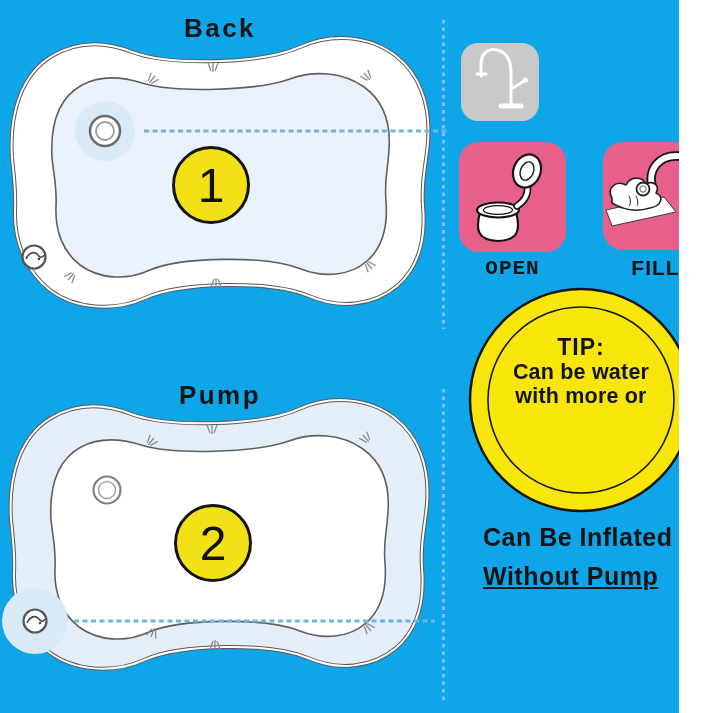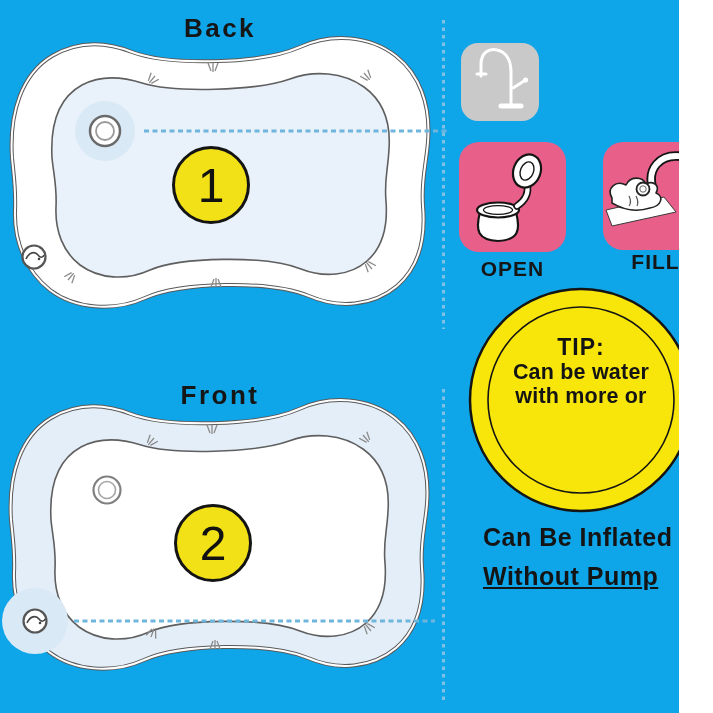--- a/index.html
+++ b/index.html
@@ -161,33 +161,33 @@
     </g>
 
     <g>
       <circle cx="581" cy="400" r="111" fill="#f8e60a" stroke="#141414" stroke-width="2.5"></circle>
       <circle cx="581" cy="400" r="93" fill="none" stroke="#141414" stroke-width="1.6"></circle>
     </g>
   </svg>
 
   <div class="label view-title" style="left:150px;top:13px;width:140px;">Back</div>
 
-  <div class="label view-title" style="left:150px;top:380px;width:140px;">Front</div>
+  <div class="label view-title" style="left:150px;top:380px;width:140px;">Pump</div>
 
   <div class="badge" style="left:172px;top:146px;">
     <span>1</span>
   </div>
 
   <div class="badge" style="left:174px;top:504px;">
     <span>2</span>
   </div>
 
-  <div class="label action-label" style="left:459px;top:257px;width:107px;">OPEN</div>
+  <div class="label action-label" style="left:459px;top:257px;width:107px;font-family:Liberation Mono, monospace;">OPEN</div>
 
-  <div class="label action-label" style="left:603px;top:250px;width:105px;">FILL</div>
+  <div class="label action-label" style="left:603px;top:256px;width:105px;">FILL</div>
 
   <div class="tip-block">
     <div class="tip-heading">TIP:</div>
     <div class="tip-line">Can be water</div>
     <div class="tip-line">with more or</div>
   </div>
 
   <div class="footer-block">
     <div class="footer-line">Can Be Inflated</div>
     <div class="footer-line">Without Pump</div>

